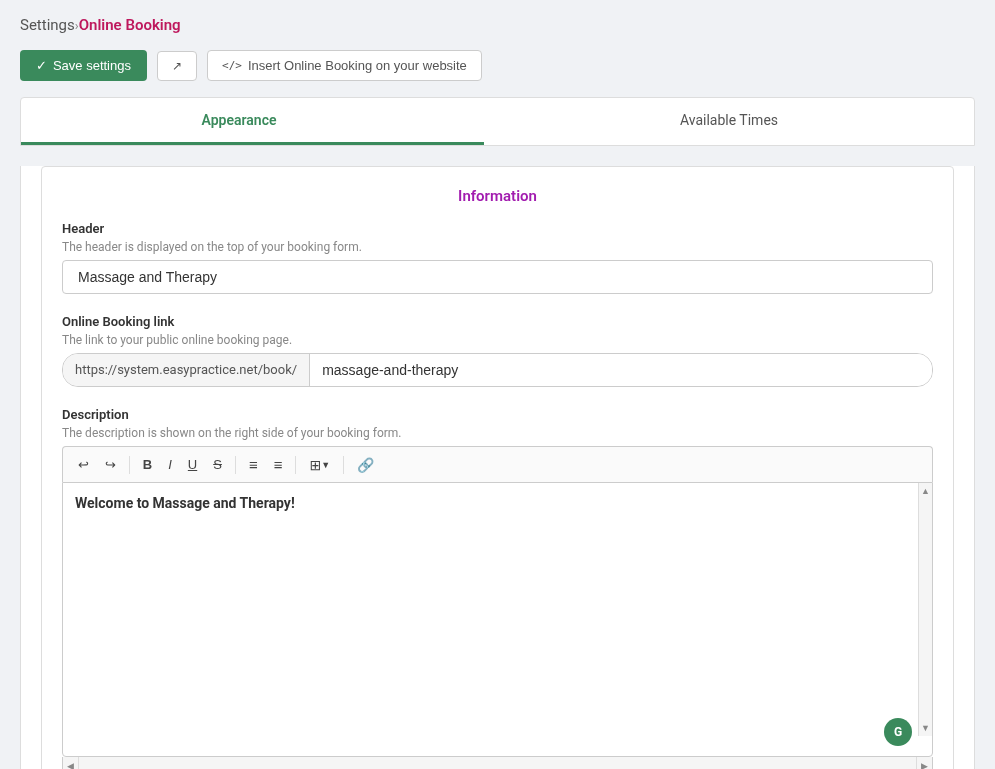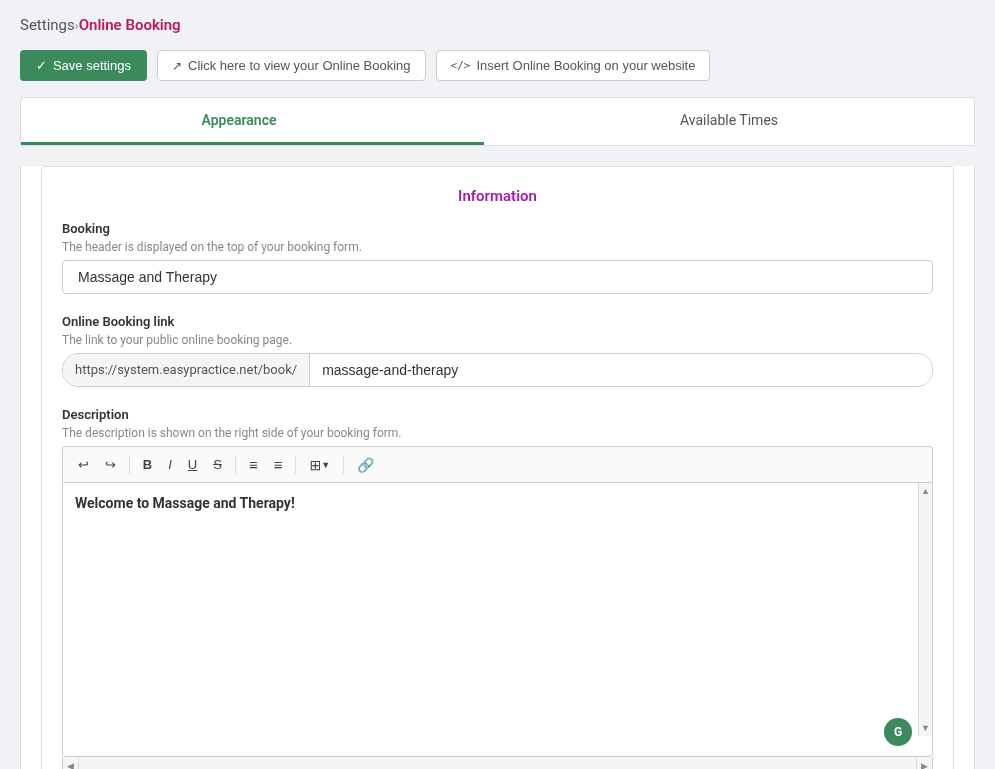--- a/index.html
+++ b/index.html
@@ -273,21 +273,20 @@
     <span class="breadcrumb-current">Online Booking</span>
   </div>
 
   <div class="toolbar">
     <button class="btn-save">
       <span>✓</span>
       <span>Save settings</span>
     </button>
     <button class="btn-outline">
       <span style="font-size:12px;">↗</span>
-      <span>Click here to view your Online Booking</span>
     </button>
     <button class="btn-outline">
       <span style="font-size:11px; font-family: monospace;">&lt;/&gt;</span>
       <span>Insert Online Booking on your website</span>
     </button>
   </div>
 
   <div class="tabs-container">
     <div class="tab active">
       <span>Appearance</span>
@@ -295,21 +294,21 @@
     <div class="tab">
       <span>Available Times</span>
     </div>
   </div>
 
   <div class="content-area">
     <div class="card">
       <div class="card-title">Information</div>
 
       <div class="form-group">
-        <label class="form-label">Booking</label>
+        <label class="form-label">Header</label>
         <div class="form-hint">The header is displayed on the top of your booking form.</div>
         <input class="form-input" type="text" value="Massage and Therapy" style="">
       </div>
 
       <div class="form-group">
         <label class="form-label">Online Booking link</label>
         <div class="form-hint">The link to your public online booking page.</div>
         <div class="booking-link-row">
           <span class="booking-link-prefix">https://system.easypractice.net/book/</span>
           <input class="booking-link-suffix" type="text" value="massage-and-therapy" style="">

